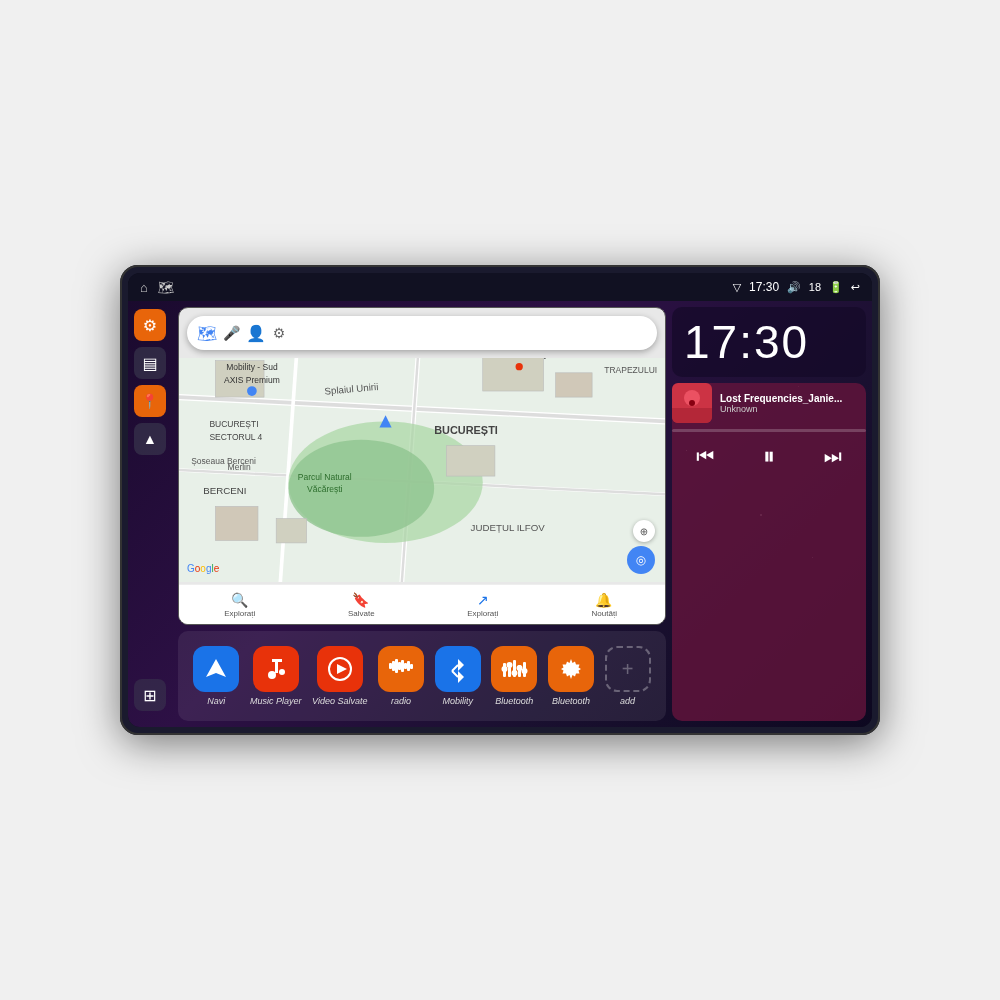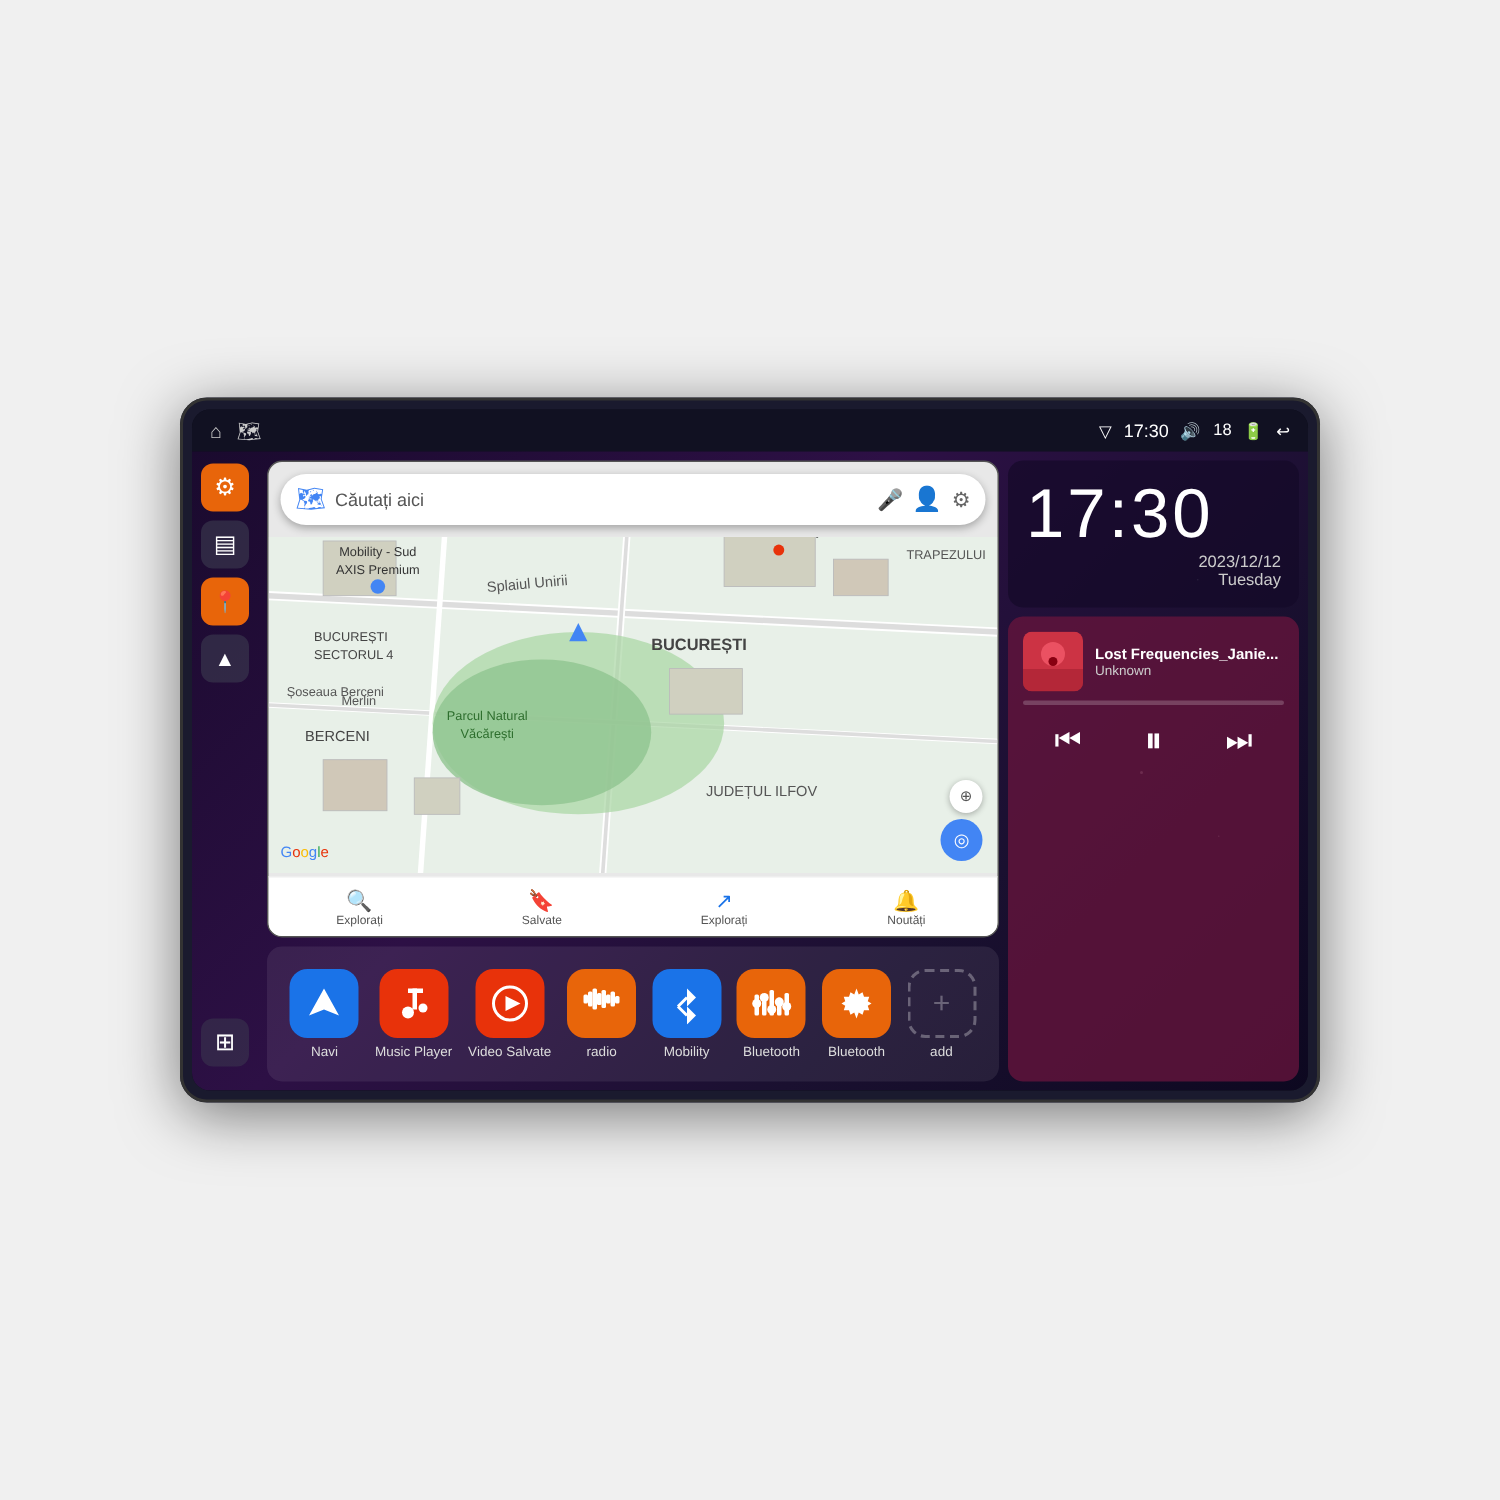--- a/index.html
+++ b/index.html
@@ -174,20 +174,21 @@
       align-items: center;
       justify-content: center;
       font-size: 22px;
     }
 
     .app-icon-label {
       color: #ddd;
       font-size: 9px;
       text-align: left;
       white-space: nowrap;
+      font-style: italic;
     }
 
     
     .right-panel {
       width: 200px;
       display: flex;
       flex-direction: column;
       padding: 6px 6px 6px 0;
       gap: 6px;
       flex-shrink: 0;
@@ -213,21 +214,20 @@
     .clock-date {
       color: #ccc;
       font-size: 11px;
       margin-top: 4px;
       text-align: right;
     }
 
     .music-widget {
       background: rgba(100,20,60,0.8);
       border-radius: 10px;
-      padding: 10px;
       flex: 1;
       display: flex;
       flex-direction: column;
       gap: 6px;
     }
 
     .music-info {
       display: flex;
       align-items: center;
       gap: 8px;
@@ -454,21 +454,20 @@
           <span style="color:#fff; font-size:16px;">⊞</span>
         </div>
       </div>
 
       <div class="center-map">
 
         <div class="map-container">
 
           <div class="map-search">
             <span style="color:#4285f4; font-size:16px;">🗺</span>
-            <span class="map-search-text">Căutați aici</span>
             <span style="color:#666; font-size:14px;">🎤</span>
             <span style="color:#4285f4; font-size:16px;">👤</span>
             <span style="color:#666; font-size:14px;">⚙</span>
           </div>
 
           <div class="map-bg">
             <svg width="100%" height="100%" viewBox="0 0 400 280" preserveAspectRatio="xMidYMid slice">
 
               <rect width="400" height="280" fill="#e8f0e8"></rect>
 
@@ -641,24 +640,20 @@
             </div>
             <span class="app-icon-label">add</span>
           </div>
         </div>
       </div>
 
       <div class="right-panel">
 
         <div class="clock-widget">
           <div class="clock-time">17:30</div>
-          <div class="clock-date">
-            <span>2023/12/12</span><br>
-            <span>Tuesday</span>
-          </div>
         </div>
 
         <div class="music-widget">
           <div class="music-info">
             <div class="album-art">
               <svg width="40" height="40" viewBox="0 0 40 40">
                 <rect width="40" height="40" fill="#cc3344"></rect>
                 <circle cx="20" cy="15" r="8" fill="#ff6677" opacity="0.6"></circle>
                 <rect x="0" y="25" width="40" height="15" fill="#aa2233" opacity="0.7"></rect>
                 <circle cx="20" cy="20" r="3" fill="#880011"></circle>

